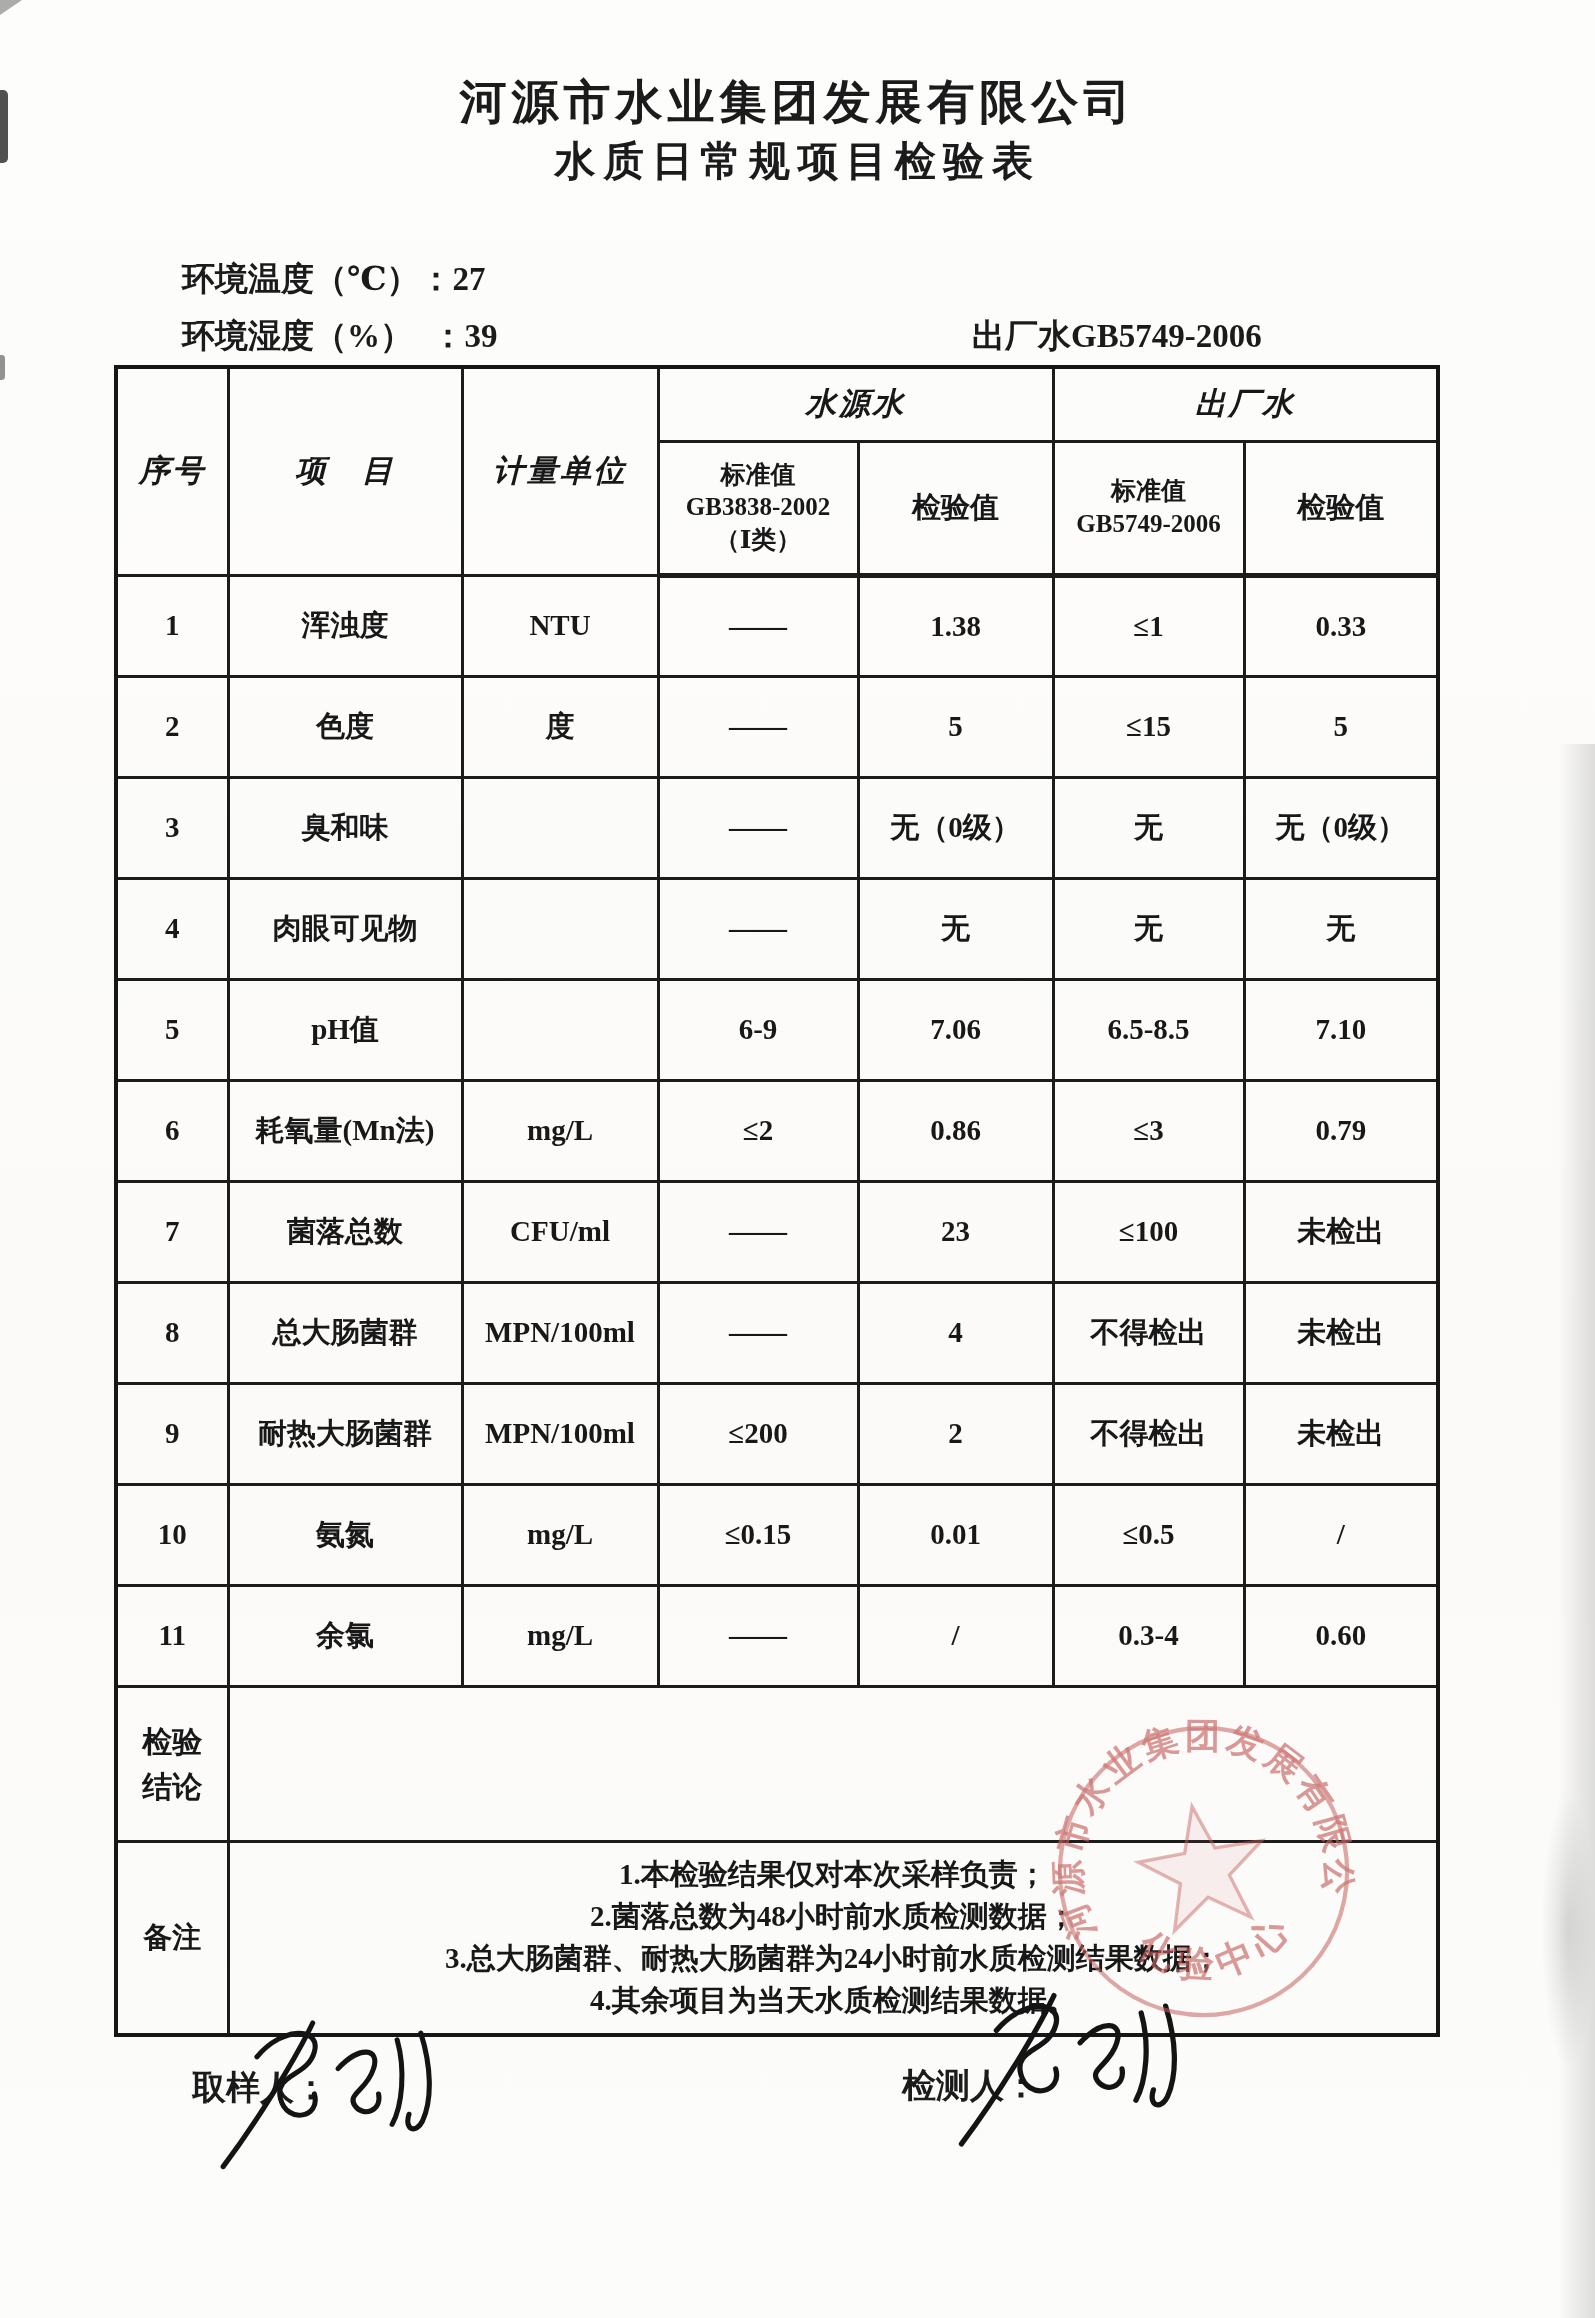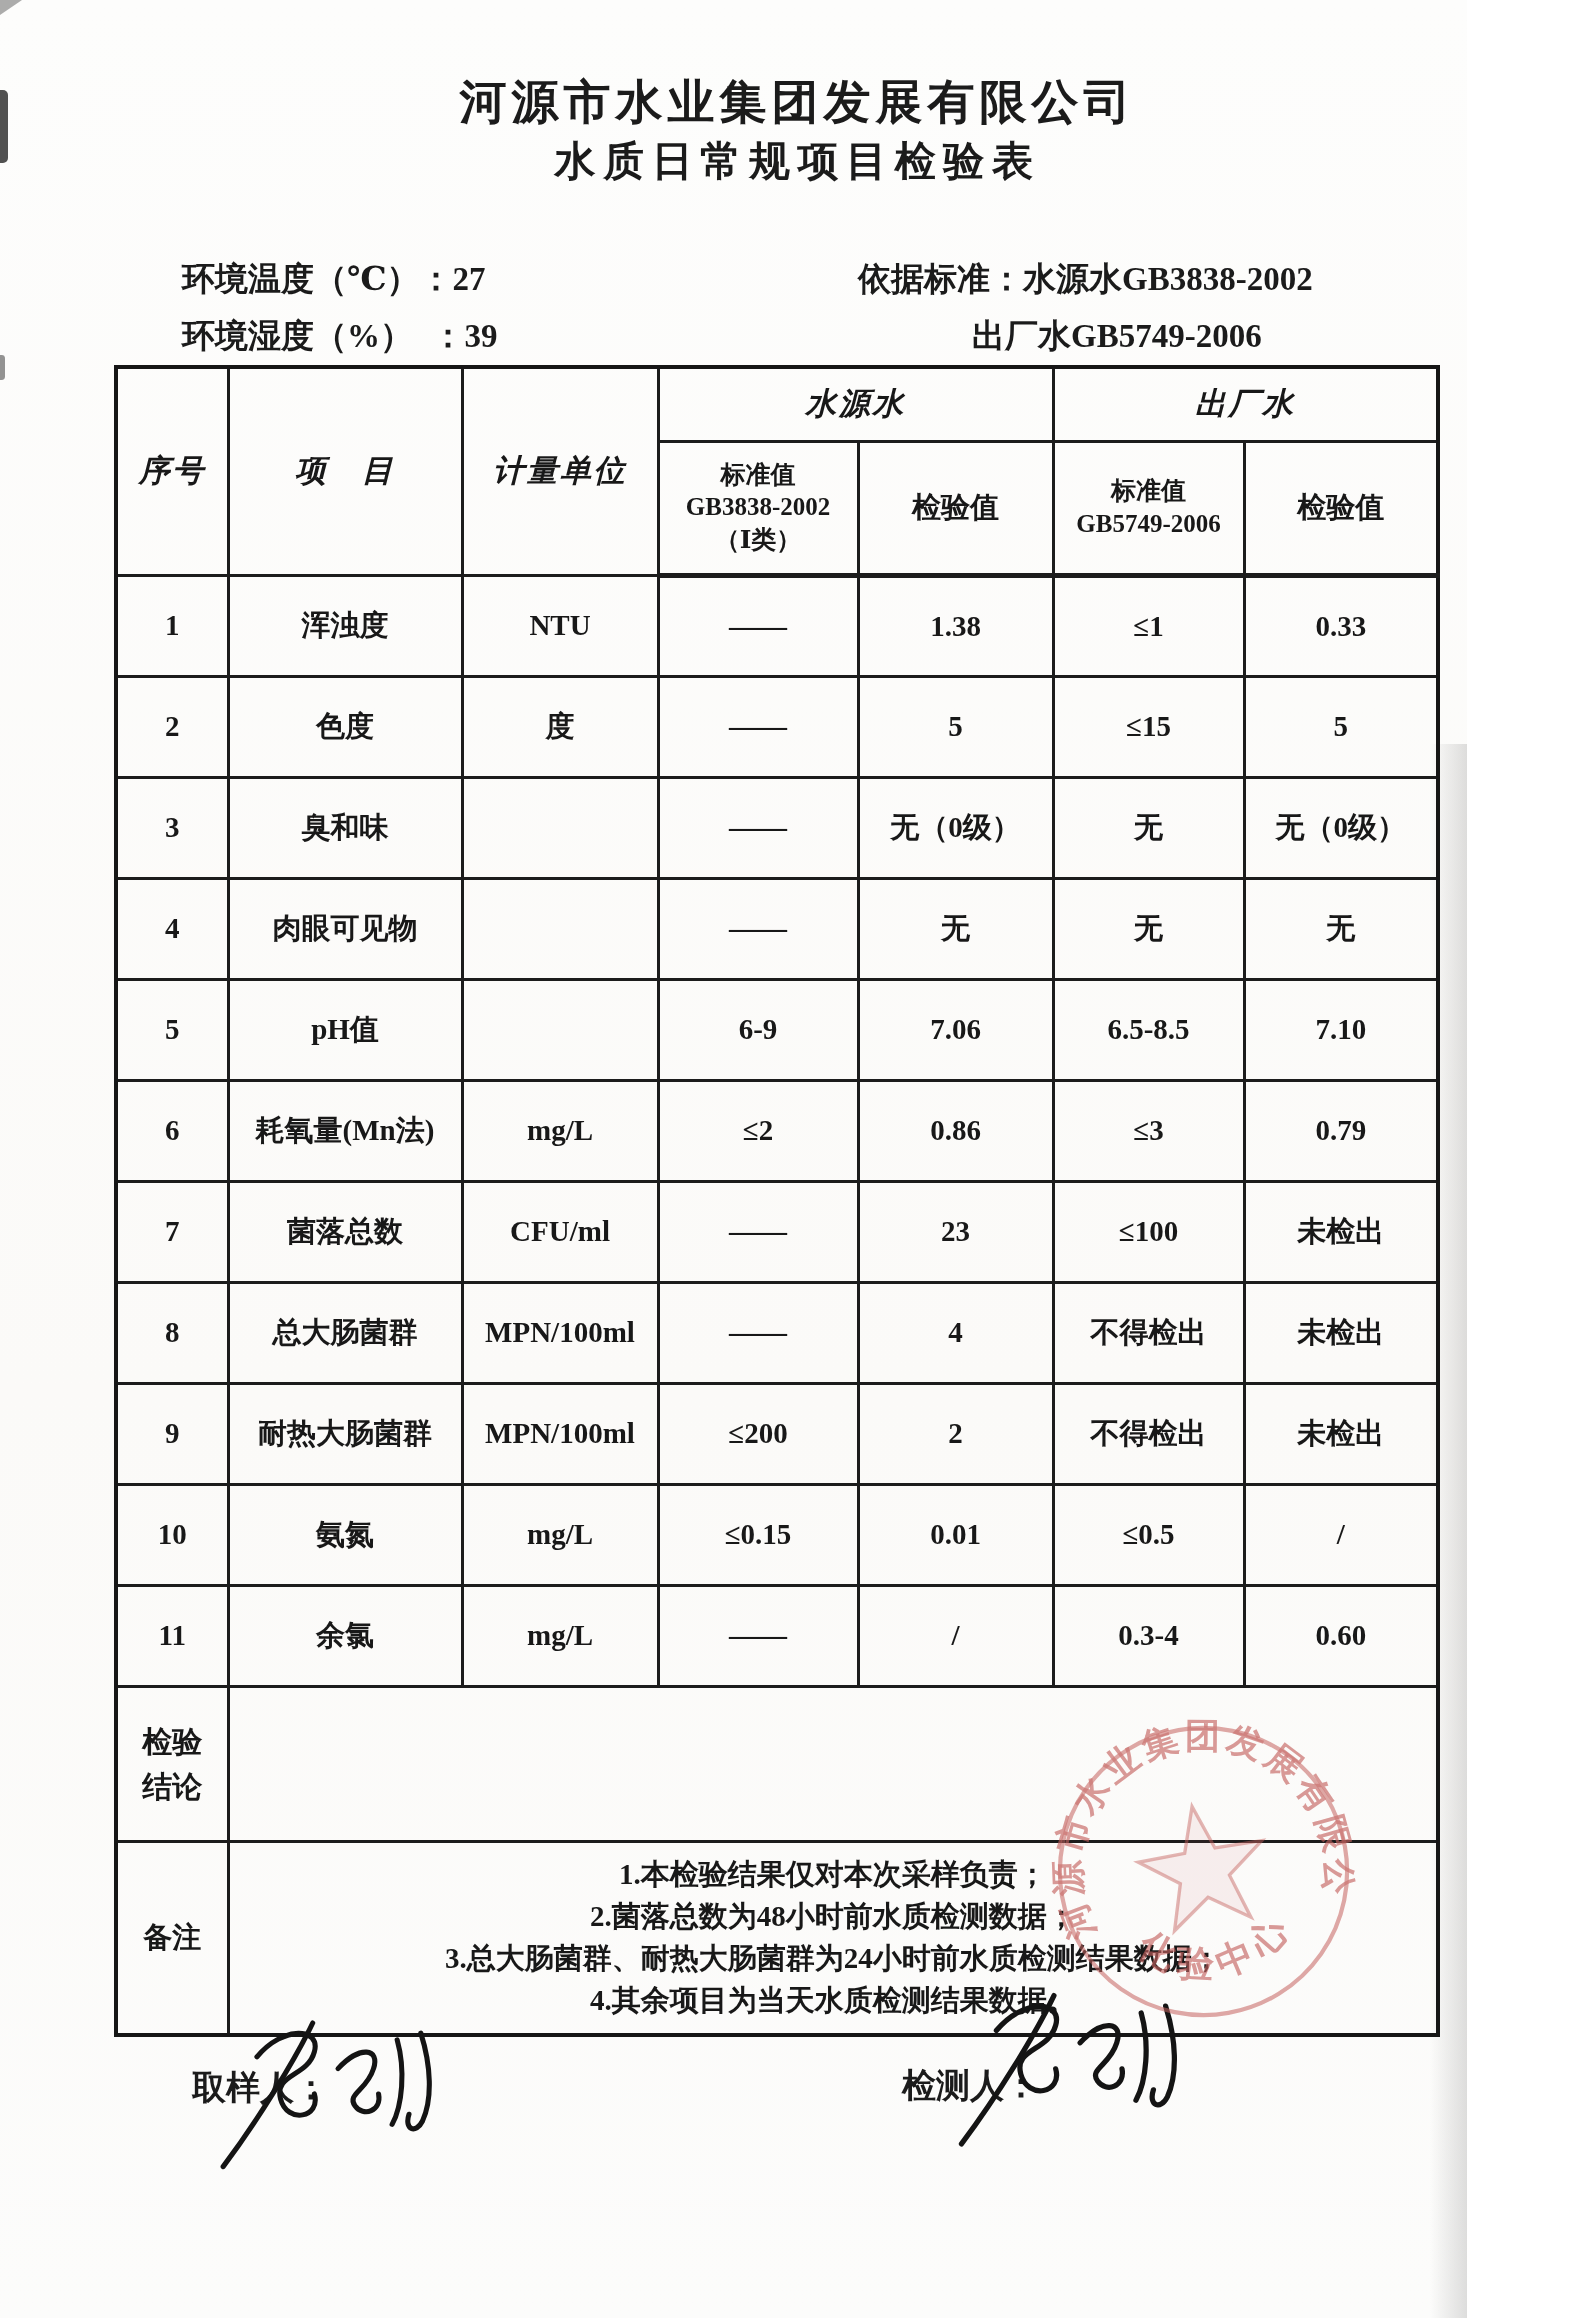--- a/index.html
+++ b/index.html
@@ -1,17 +1,17 @@
 <!DOCTYPE html>
 <html style="font-size:13.5px"><head>
 <meta charset="utf-8">
 <style>
   html,body{margin:0;padding:0;background:#ffffff;}
   .page{
-    position:relative;width:1467px;height:2319px;overflow:hidden;
+    position:relative;width:1595px;height:2319px;overflow:hidden;
     background:linear-gradient(180deg,#fdfdfc 0%,#fbfaf8 60%,#fcfcfb 100%);
     font-family:"Liberation Serif","DejaVu Serif",serif;
     color:#1b1b1b;
   }
   
   .corner-mark{position:absolute;left:0;top:0;width:22px;height:15px;background:#4a4a4a;opacity:.45;clip-path:polygon(0 0,100% 0,0 100%);}
   .left-mark1{position:absolute;left:0;top:90px;width:8.4px;height:73px;background:#262626;opacity:.8;border-radius:0 5px 5px 0;}
   .left-mark2{position:absolute;left:0;top:355px;width:5px;height:25px;background:#3c3c3c;opacity:.55;border-radius:0 3.4px 3.4px 0;}
   .right-shade{position:absolute;right:0;top:744px;width:37px;height:1575px;background:linear-gradient(to right,rgba(0,0,0,0),rgba(110,110,110,.22));}
   .right-blob{position:absolute;left:1541px;top:1791px;width:54px;height:279px;background:radial-gradient(ellipse at center,rgba(120,120,120,.25),rgba(120,120,120,0) 70%);}
@@ -72,23 +72,20 @@
   <div class="left-mark2"></div>
   <div class="right-shade"></div>
   <div class="right-blob"></div>
 
   <div class="title">河源市水业集团发展有限公司</div>
   <div class="subtitle">水质日常规项目检验表</div>
 
   <div class="info i2l">
     <span>环境温度（℃）：</span><span>27</span>
   </div>
-  <div class="info i2r">
-    <span>依据标准：</span><span>水源水GB3838-2002</span>
-  </div>
   <div class="info i3l">
     <span>环境湿度（%）</span><span class="hsp"></span><span>：</span><span>39</span>
   </div>
   <div class="info i3r">出厂水GB5749-2006</div>
 
   <table class="report">
     <colgroup>
       <col style="width:112px">
         <col style="width:234px">
         <col style="width:196px">

